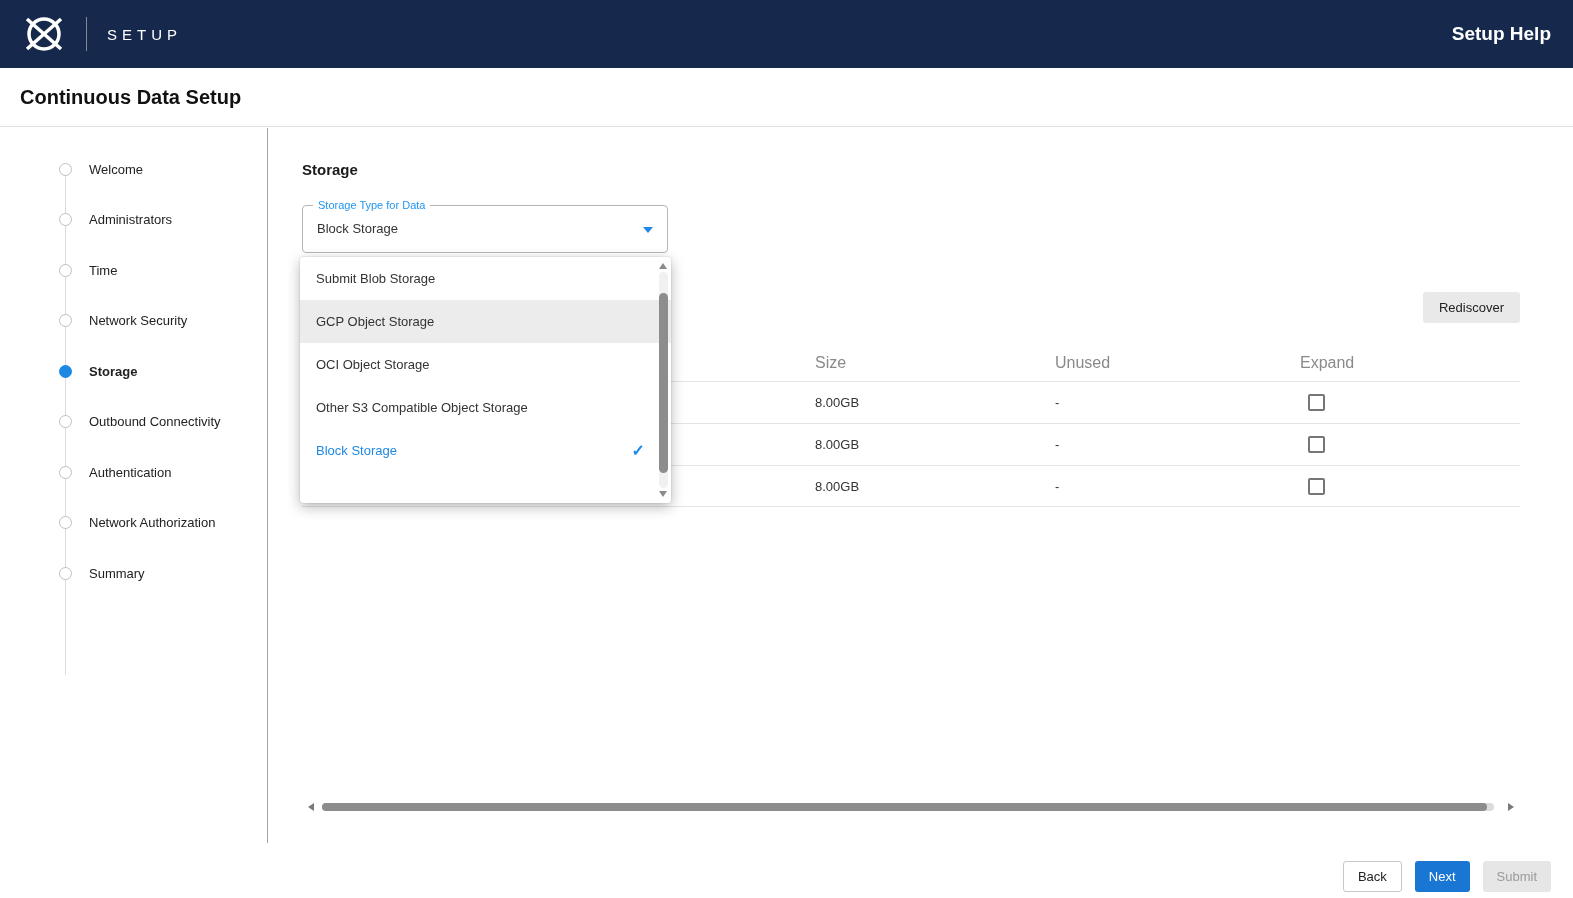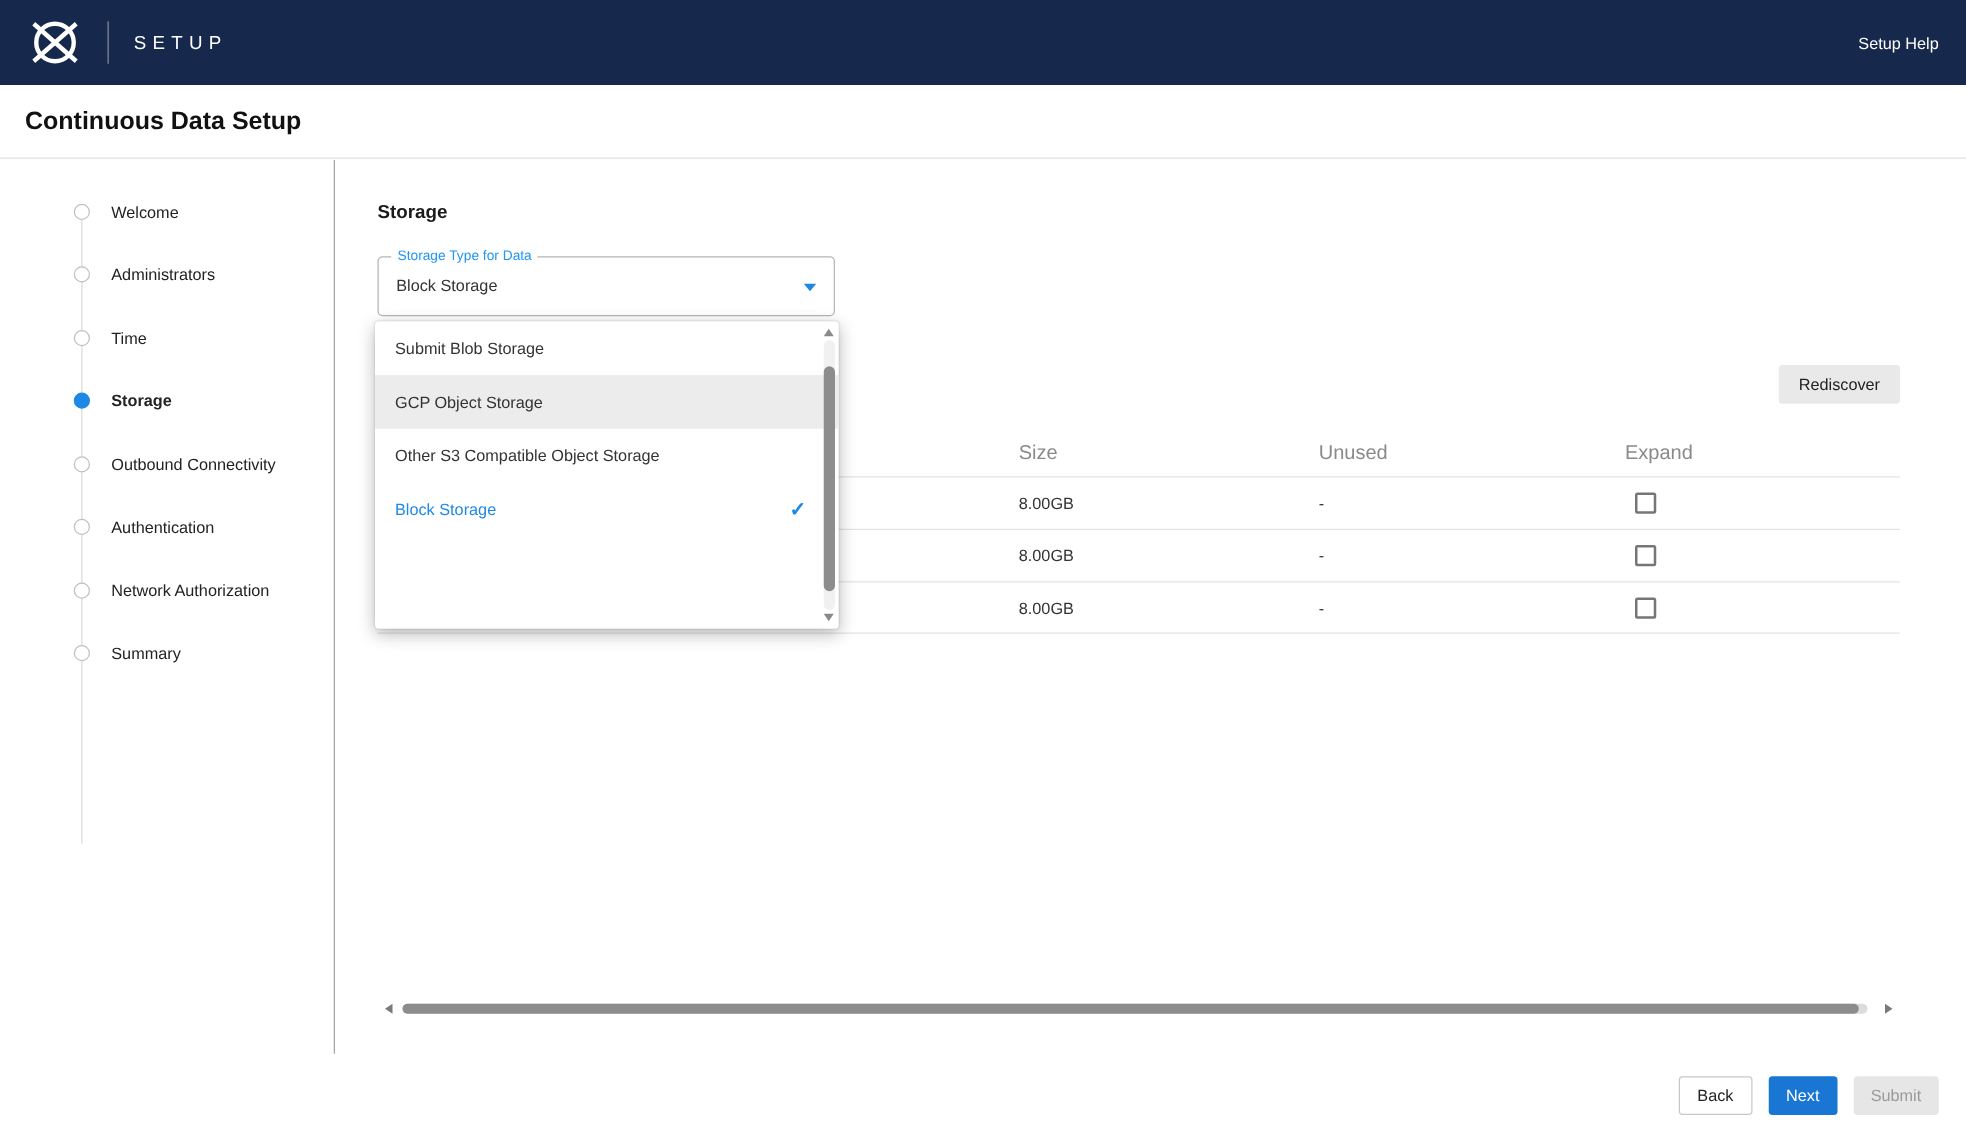--- a/index.html
+++ b/index.html
@@ -13,21 +13,21 @@
   }
 
   
   .topbar {
     position: absolute; top:0; left:0; right:0; height:68px;
     background:#16294c; display:flex; align-items:center;
   }
   .logo-wrap { margin-left:18px; width:52px; height:48px; display:flex; align-items:center; justify-content:center; }
   .brand-divider { width:1px; height:34px; background:rgba(255,255,255,.45); margin:0 20px 0 16px; }
   .brand-text { color:#fff; font-size:15px; letter-spacing:5px; font-weight:400; }
-  .setup-help { margin-left:auto; margin-right:22px; color:#fff; font-size:13px; font-weight:400; cursor:pointer; }
+  .setup-help { margin-left:auto; margin-right:22px; color:#fff; font-size:19px; font-weight:700; cursor:pointer; }
 
   
   .page-header {
     position:absolute; top:68px; left:0; right:0; height:59px;
     border-bottom:1px solid #e2e2e2; display:flex; align-items:center; background:#fff;
   }
   .page-title { margin-left:20px; font-size:20px; font-weight:700; color:#111; }
 
   
   .sidebar {
@@ -149,20 +149,24 @@
       <div class="step-label">Welcome</div>
     </div>
     <div class="step">
       <div class="step-dot"></div>
       <div class="step-label">Administrators</div>
     </div>
     <div class="step">
       <div class="step-dot"></div>
       <div class="step-label">Time</div>
     </div>
+    <div class="step">
+      <div class="step-dot"></div>
+      <div class="step-label">Network Security</div>
+    </div>
     <div class="step active">
       <div class="step-dot"></div>
       <div class="step-label">Storage</div>
     </div>
     <div class="step">
       <div class="step-dot"></div>
       <div class="step-label">Outbound Connectivity</div>
     </div>
     <div class="step">
       <div class="step-dot"></div>
@@ -218,20 +222,21 @@
     <div>-</div>
     <div class="expand-cell">
       <div class="checkbox"></div>
     </div>
   </div>
 </div>
 
 <div class="menu">
   <div class="menu-item">Submit Blob Storage</div>
   <div class="menu-item hover">GCP Object Storage</div>
+  <div class="menu-item">OCI Object Storage</div>
   <div class="menu-item">Other S3 Compatible Object Storage</div>
   <div class="menu-item selected">
     <span>Block Storage</span>
     <span class="menu-check">✓</span>
   </div>
   <div class="menu-sb-track"></div>
   <div class="menu-sb-thumb"></div>
   <div class="menu-sb-up"></div>
   <div class="menu-sb-down"></div>
 </div>

